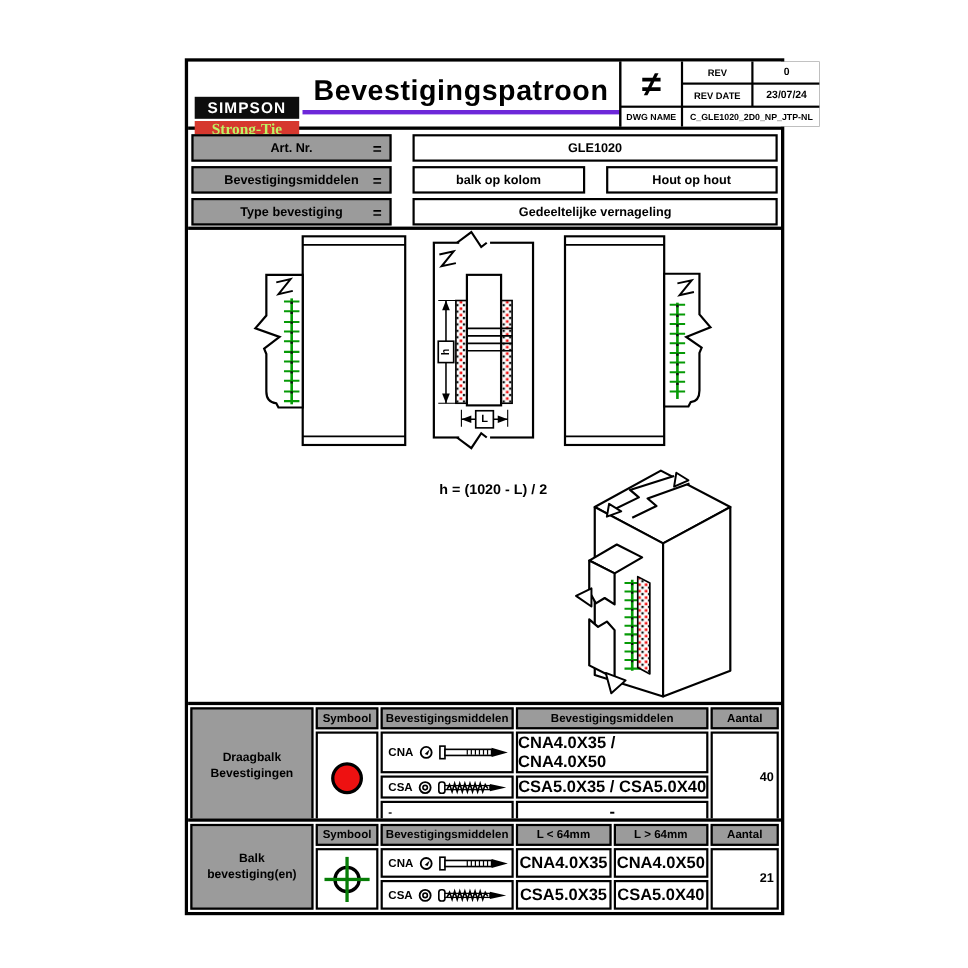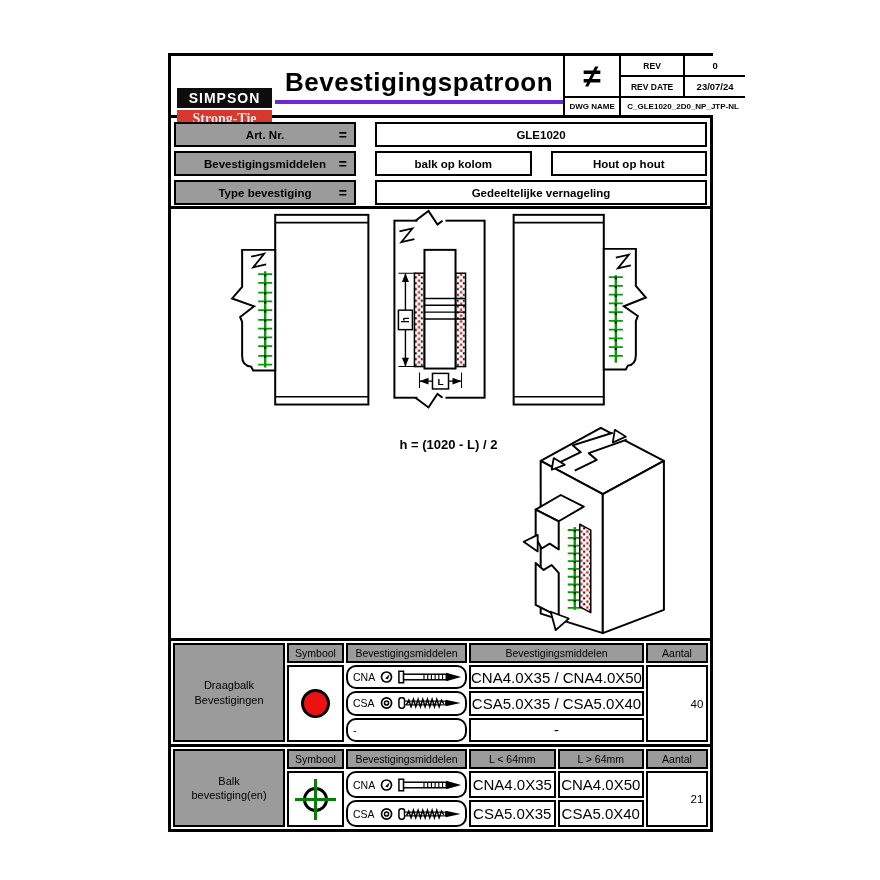--- a/index.html
+++ b/index.html
@@ -5,21 +5,21 @@
   * { box-sizing: border-box; margin: 0; padding: 0; }
   html,body { width:880px; height:880px; background:#fff; font-family:"Liberation Sans",sans-serif; position:relative; }
 
   .sheet { position:absolute; left:168px; top:53px; width:545px; height:779px;
            border:3px solid #000; background:#fff; display:flex; flex-direction:column; }
 
   
   .titlebar { height:62px; flex:none; border-bottom:3px solid #000; display:flex; }
   .logo { width:104px; flex:none; padding:5px 3px 5px 6px; display:flex; flex-direction:column; gap:2px; justify-content:center; }
   .logo-top { background:#0d0d0d; color:#fff; font-weight:bold; font-size:14px; letter-spacing:1px; text-align:center; padding:2px 2px;margin-top:44px; }
-  .logo-bot { background:#d6382e; color:#e5e5e5; font-family:"Liberation Serif",serif; font-weight:bold; font-size:14px; text-align:center; padding:1px 2px; }
+  .logo-bot { background:#d6382e; color:#bef264; font-family:"Liberation Serif",serif; font-weight:bold; font-size:14px; text-align:center; padding:1px 2px; }
   .title-cell { flex:1; display:flex; align-items:center; justify-content:center; }
   .title-text { font-size:26px; font-weight:bold; border-bottom:4px solid #6d28d9; padding:0 10px 2px; letter-spacing:.5px; white-space:nowrap; }
   .revblock { width:182px; flex:none; background:#000; border-left:2px solid #000;
               display:grid; grid-template-columns:54px 62px 1fr; grid-template-rows:19px 19px 1fr; gap:2px; }
   .revblock > div { background:#fff; display:flex; align-items:center; justify-content:center; font-weight:bold; }
   .neq { grid-row:1/3; grid-column:1; font-size:32px; line-height:1; }
   .rlabel { font-size:8.5px; }
   .rvalue { font-size:9.5px; }
   .dwg-label { grid-row:3; grid-column:1; font-size:8px; }
   .dwg-value { grid-row:3; grid-column:2/4; font-size:8px; }
@@ -35,27 +35,27 @@
 
   
   .drawing-area { flex:1; border-top:3px solid #000; border-bottom:3px solid #000; position:relative; background:#fff; }
   .drawing-area svg.main { position:absolute; inset:0; width:100%; height:100%; }
 
   
   .ftable { flex:none; background:#fff; padding:2px; display:grid; gap:2px; }
   .ftable.t2 { border-top:3px solid #000; }
   .t1 { height:103px; grid-template-columns:112px 57px 121px 1fr 62px; grid-template-rows:20px 1fr 1fr 1fr; }
   .t2 { height:85px;  grid-template-columns:112px 57px 121px 1fr 1fr 62px; grid-template-rows:20px 1fr 1fr; }
-  .cell { border:2px solid #000; background:#fff; display:flex; align-items:center; justify-content:center; font-weight:normal; }
+  .cell { border:2px solid #000; background:#fff; display:flex; align-items:center; justify-content:center; font-weight:bold; }
   .gray { background:#9b9b9b; }
   .t-label { grid-row:1/-1; grid-column:1; font-size:11px; text-align:center; padding:0 12px; line-height:1.3; }
   .th { font-size:10.5px; }
   .sym-cell { grid-row:2/-1; grid-column:2; overflow:visible; }
   .aantal-cell { grid-row:2/-1; font-size:11.5px;padding-left:40px; }
-  .fast-cell { justify-content:flex-start; padding-left:5px; gap:5px; font-size:10.5px;border-radius:10px; }
+  .fast-cell { justify-content:flex-start; padding-left:5px; gap:5px; font-size:10.5px; }
   .spec-cell { font-size:15px; }
 
   .red-circle { width:29px; height:29px; border-radius:50%; background:#ee1111; border:3px solid #000; }
   .crosshair { position:relative; width:25px; height:25px; border:3.5px solid #000; border-radius:50%; }
   .crosshair::before { content:""; position:absolute; left:-11px; right:-11px; top:50%; height:3px; margin-top:-1.5px; background:#067d06; }
   .crosshair::after  { content:""; position:absolute; top:-11px; bottom:-11px; left:50%; width:3px; margin-left:-1.5px; background:#067d06; }
 </style>
 </head>
 <body>
 

